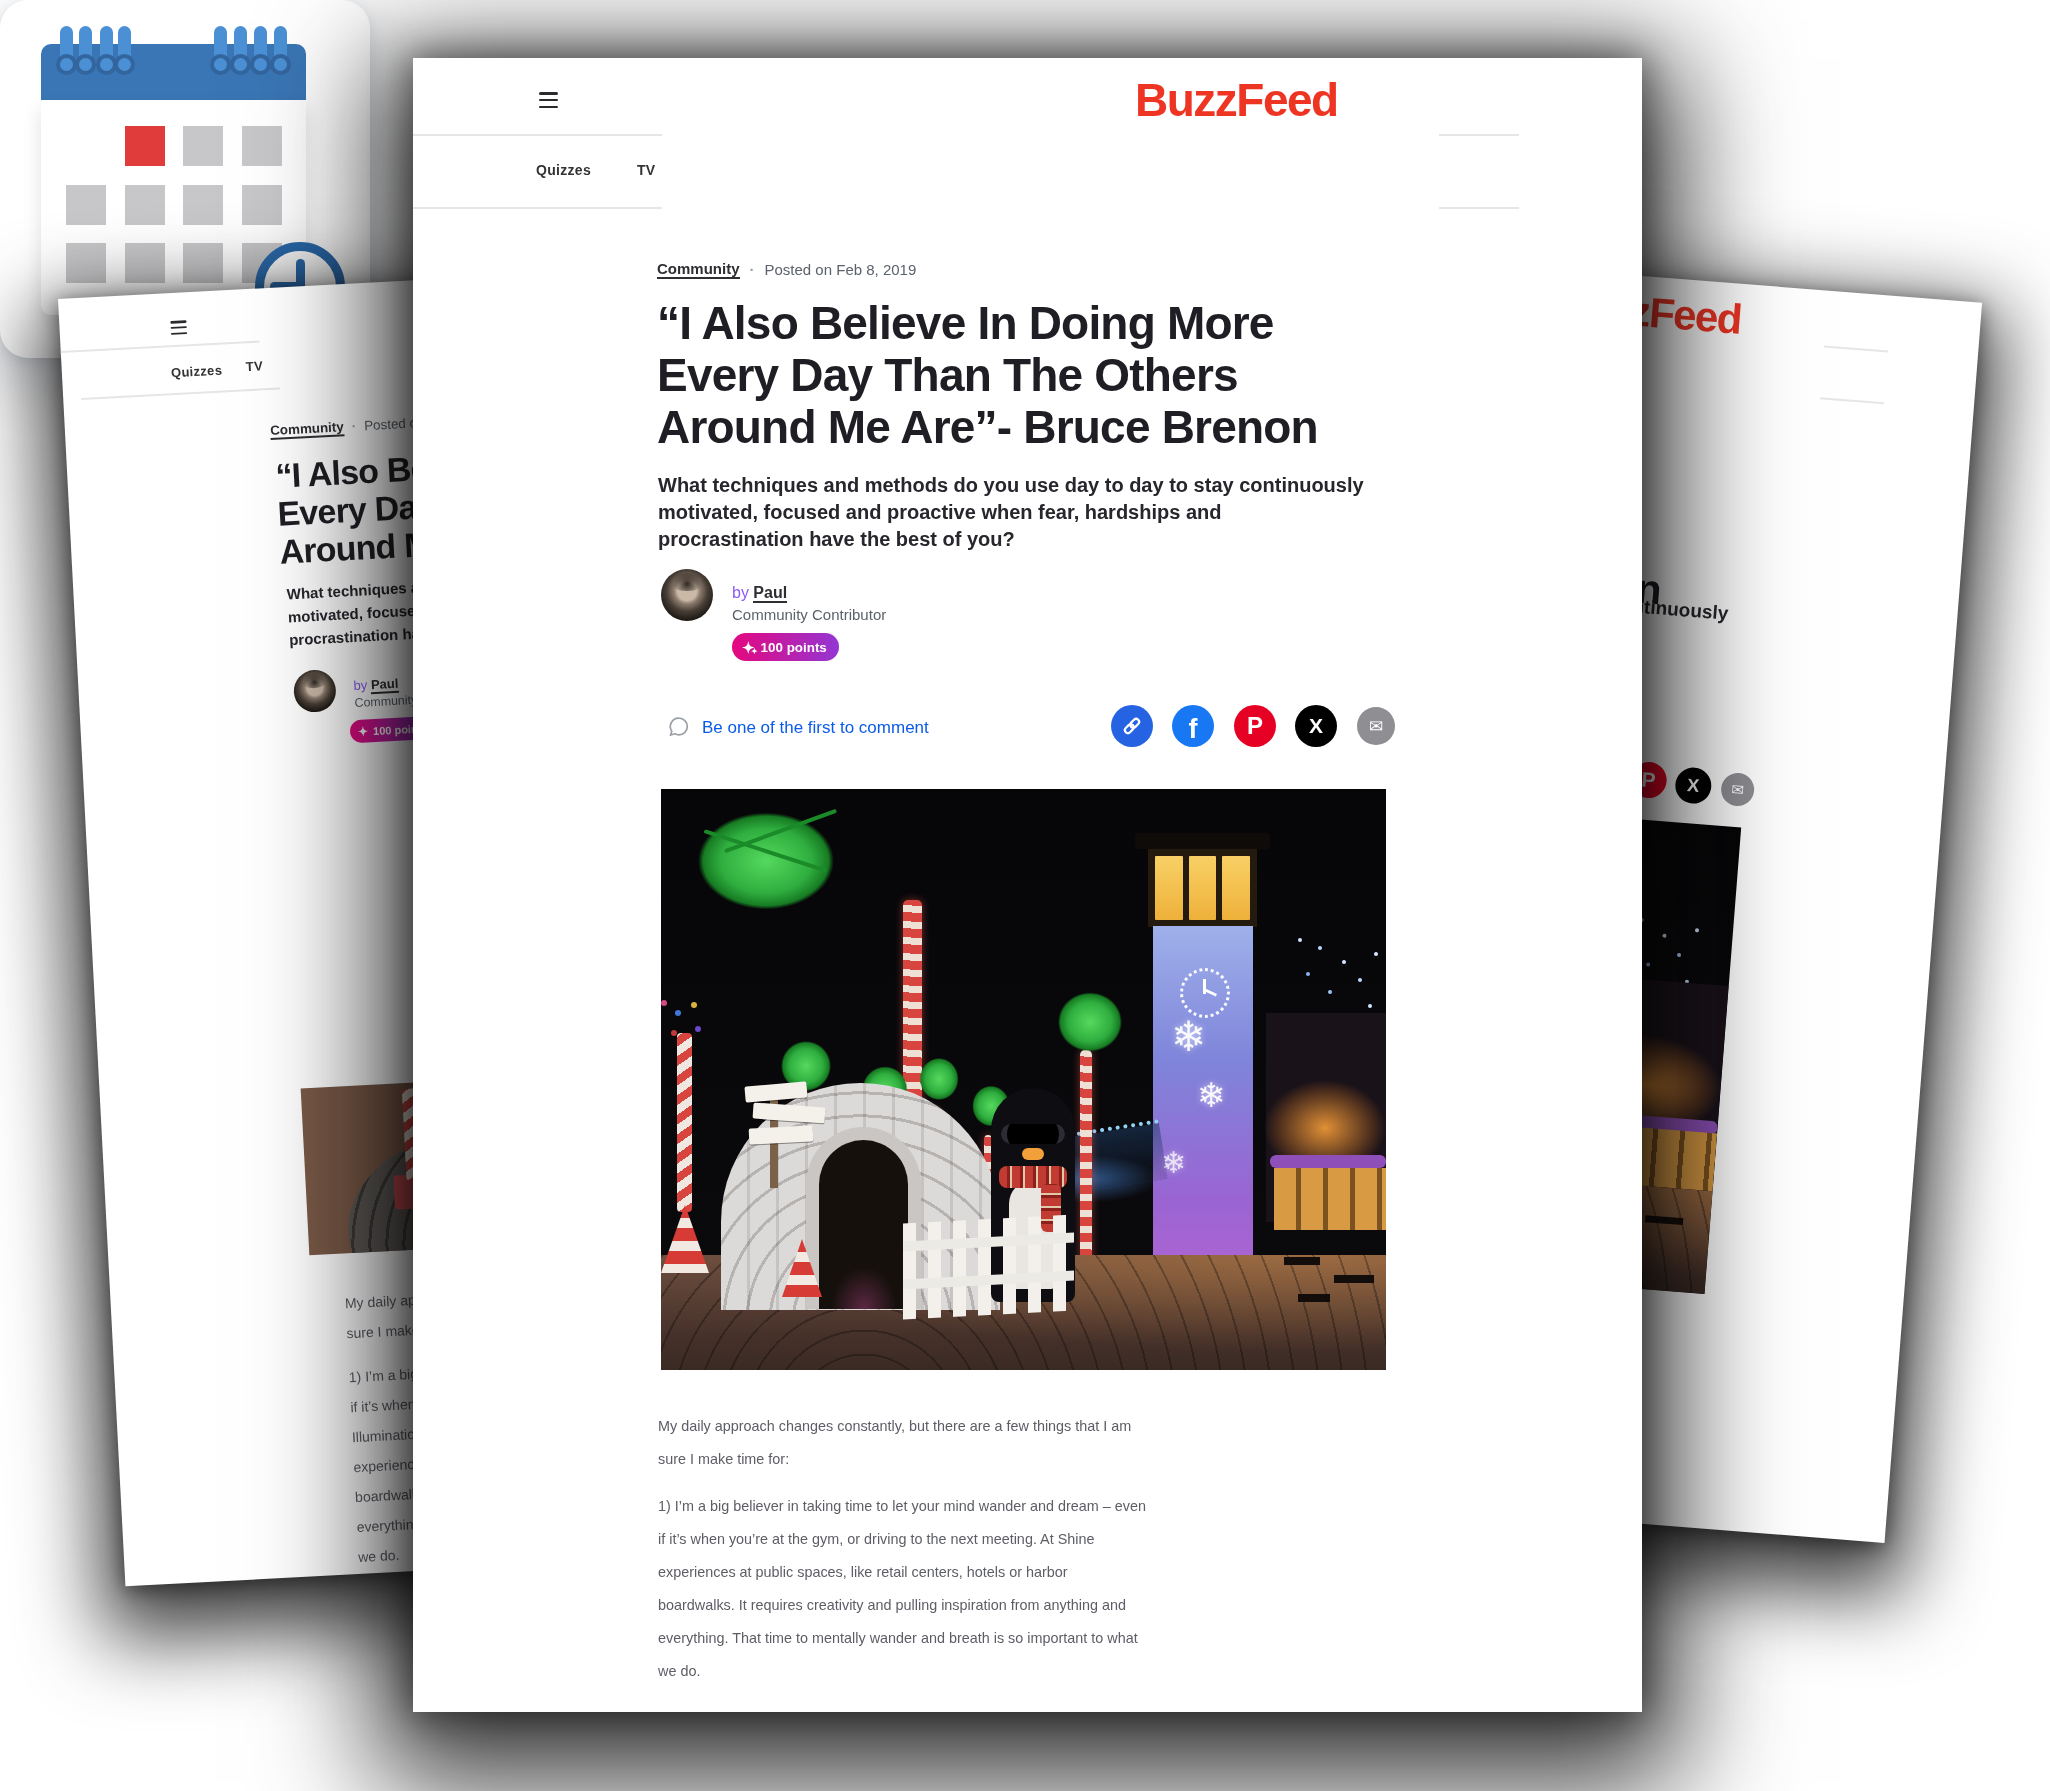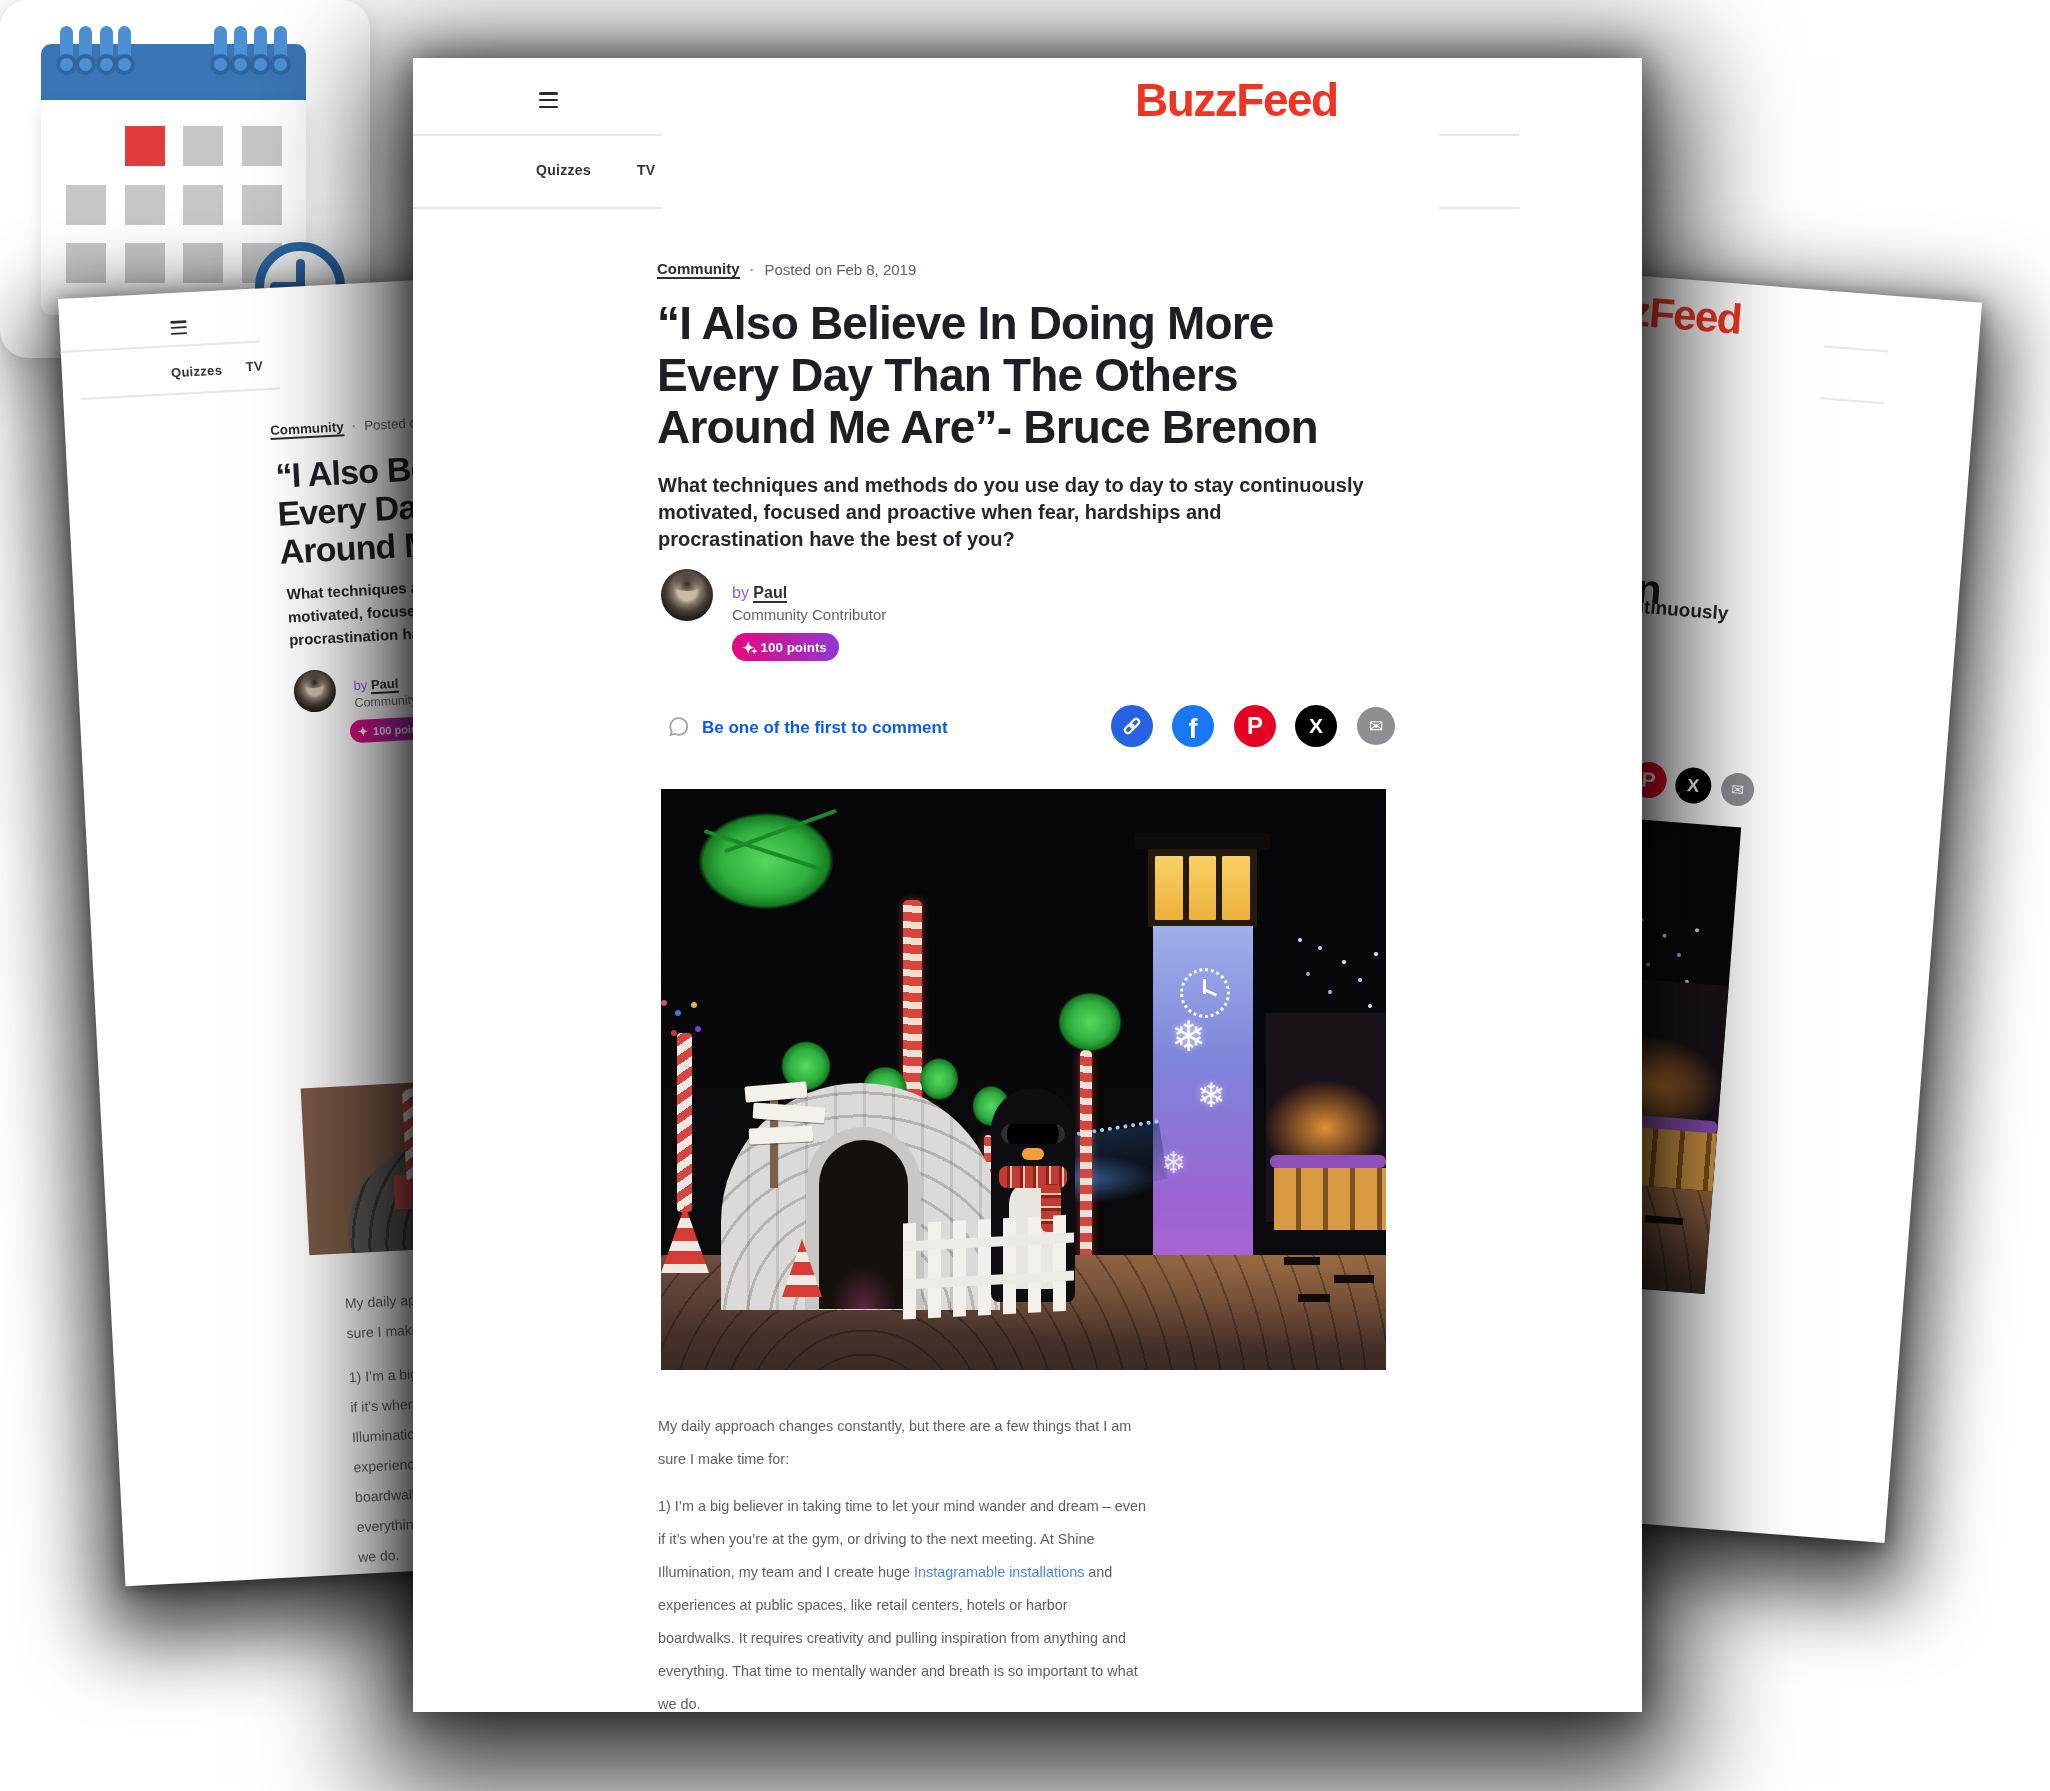--- a/index.html
+++ b/index.html
@@ -33,21 +33,21 @@
     background:radial-gradient(circle at 50% 42%,#cbb9a8 0 24%,#8d7c6e 33%,#463d35 52%,#17120e 78%);}
   .avatar::after{content:'';position:absolute;left:18%;top:8%;width:64%;height:34%;border-radius:50%;
     background:radial-gradient(circle at 50% 60%,rgba(20,14,10,.85),rgba(20,14,10,0) 70%);}
   .byline-by{color:#8b5cf6;}
   .byline-author{font-weight:700;color:#2e2e33;border-bottom:2px solid #2e2e33;}
   .role{color:#5b626b;}
   .badge{display:flex;align-items:center;border-radius:15px;color:#fff;font-weight:700;
     background:linear-gradient(90deg,#e5087e,#9336d4);}
   .badge .spark{position:relative;margin:0 6px 0 10px;font-size:15px;line-height:1;}
   .badge .spark i{position:absolute;font-style:normal;font-size:8px;left:9px;top:8px;}
-  .cta{font-weight:700;color:#0b5bea;}
+  .cta{font-weight:400;color:#0b5bea;}
   .circle{position:absolute;border-radius:50%;display:flex;align-items:center;justify-content:center;color:#fff;}
   .body-line .tl{color:#5d5d66;}
   .blink{color:#4c86e0;}
 
   
   .m-burger{left:126px;top:34px;}
   .m-logo{left:722px;top:15px;font-size:46px;}
   .m-l1a{left:0;top:76px;width:249px;}  .m-l1b{left:1026px;top:76px;width:80px;}
   .m-l2a{left:0;top:149px;width:249px;} .m-l2b{left:1026px;top:149px;width:80px;}
   .m-nav1{left:123px;top:104px;} .m-nav2{left:224px;top:104px;}
@@ -434,21 +434,20 @@
 
     <div class="abs m-body1 body-line">
         <div class="tl">My daily approach changes constantly, but there are a few things that I am</div>
         <div class="tl">sure I make time for:</div>
       </div>
     <div class="abs m-body2 body-line">
       <div>
           <div class="tl">1) I’m a big believer in taking time to let your mind wander and dream – even</div>
           <div class="tl">if it’s when you’re at the gym, or driving to the next meeting. At Shine</div>
         </div>
-      <div class="tl"><span>Illumination, my team and I create huge </span><span class="blink">Instagramable installations</span><span> and</span></div>
       <div>
           <div class="tl">experiences at public spaces, like retail centers, hotels or harbor</div>
           <div class="tl">boardwalks. It requires creativity and pulling inspiration from anything and</div>
           <div class="tl">everything. That time to mentally wander and breath is so important to what</div>
           <div class="tl">we do.</div>
         </div>
     </div>
   </div>
 
   <div class="cal-card">

